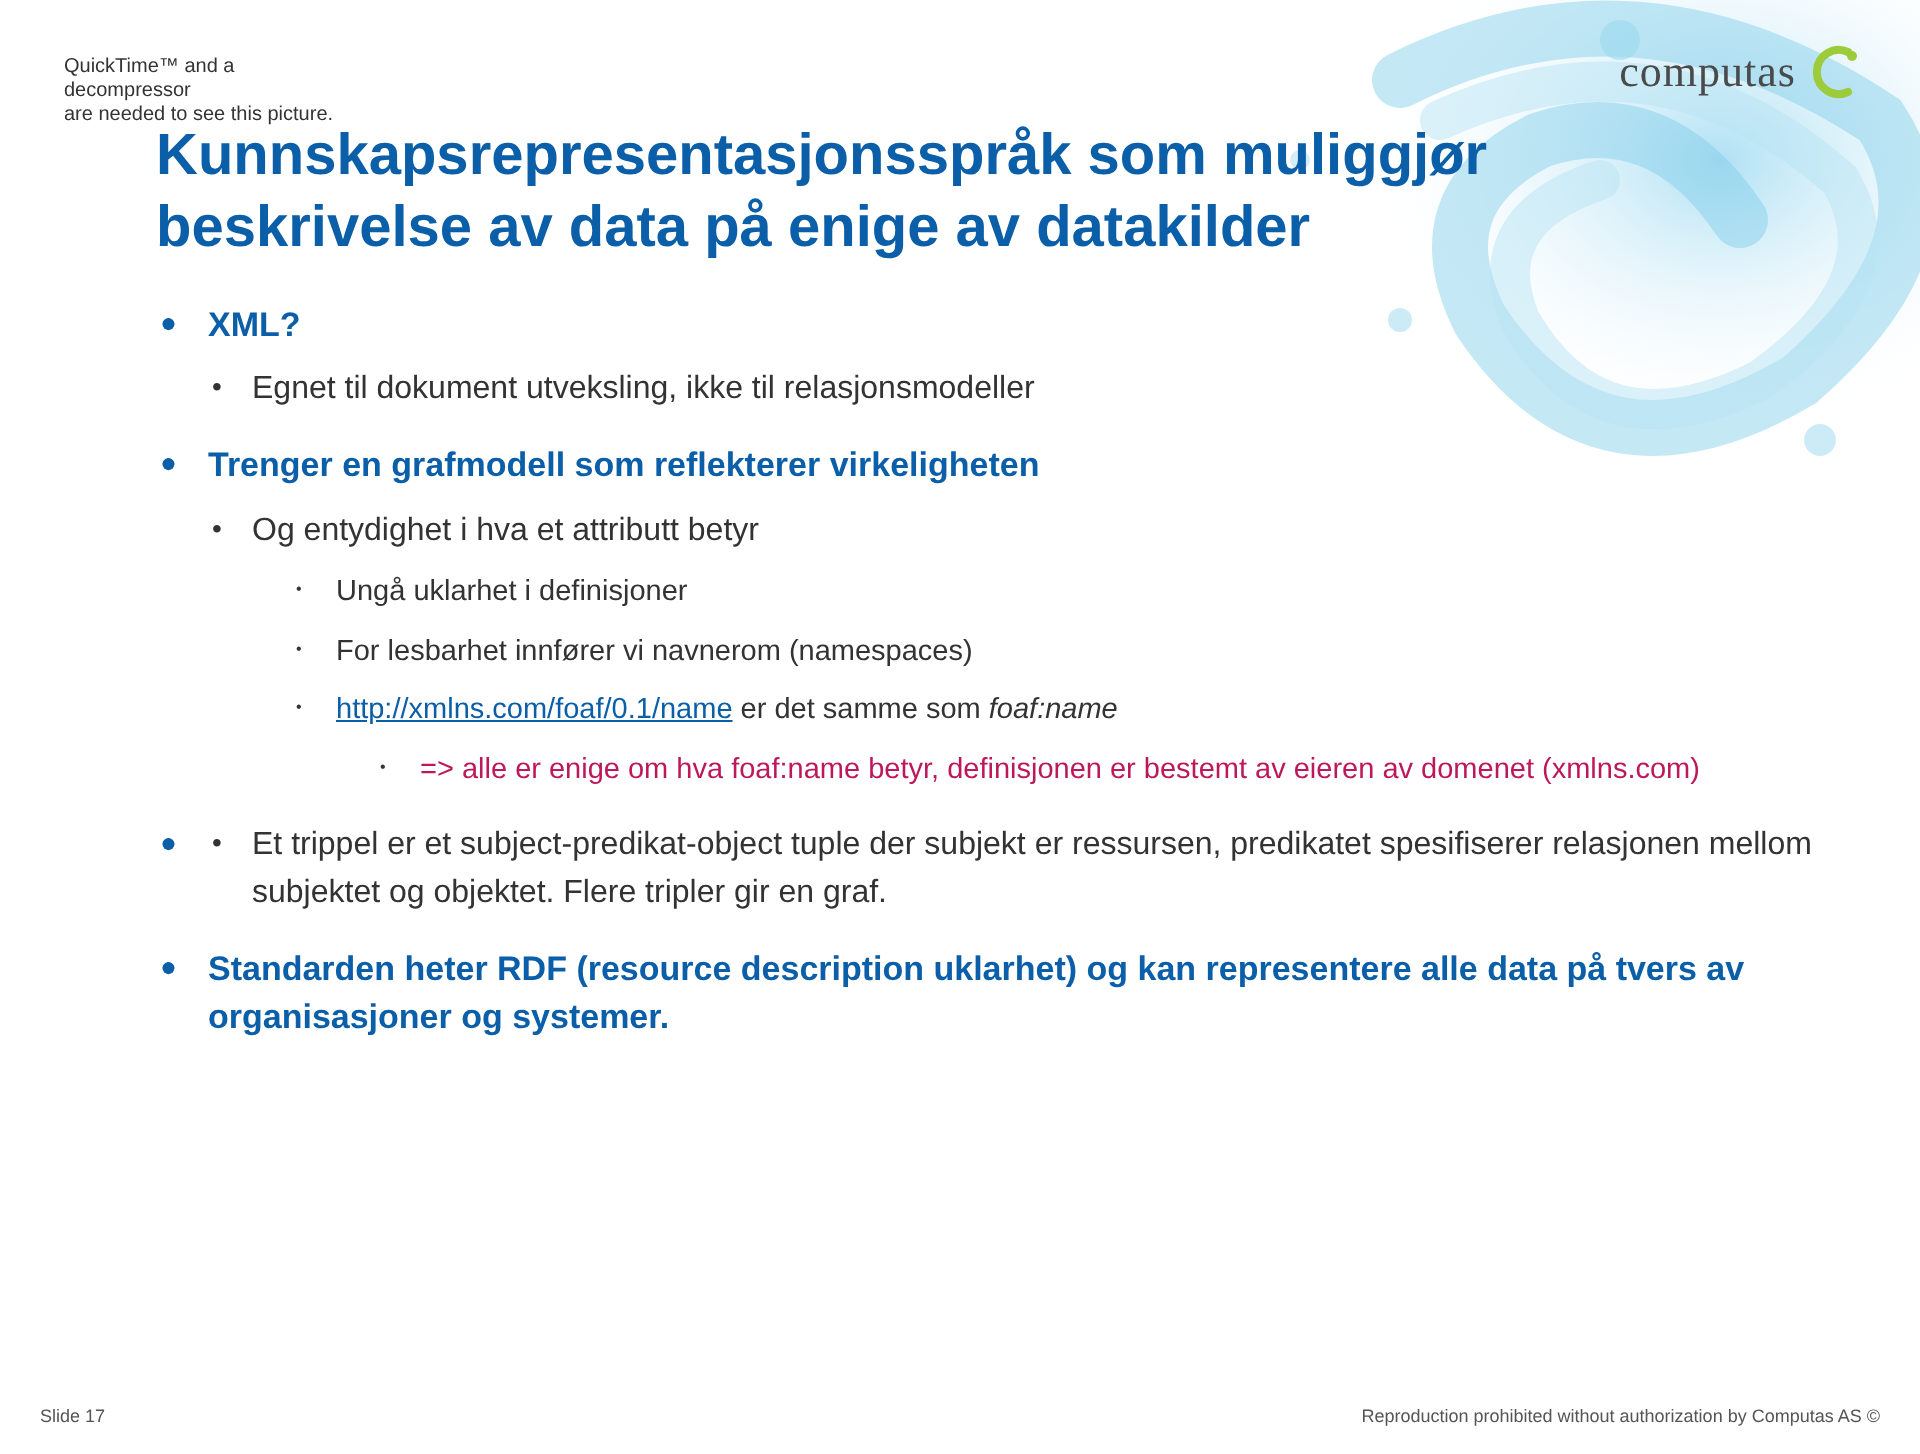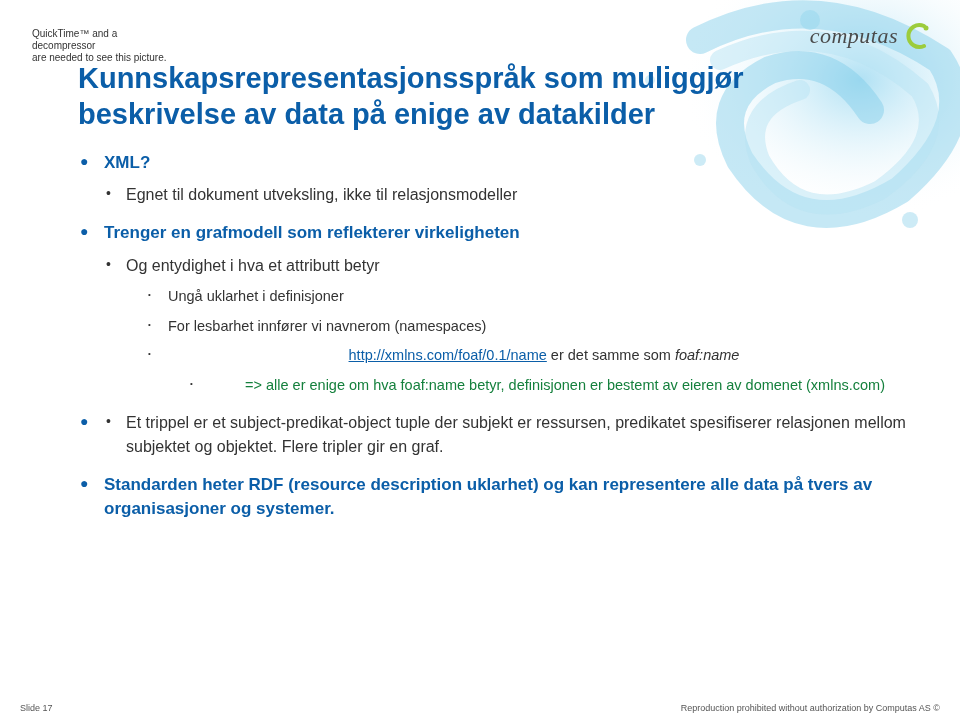--- a/index.html
+++ b/index.html
@@ -36,21 +36,20 @@
     display: flex;
     align-items: center;
     gap: 6px;
     z-index: 3;
   }
   .logo-text {
     font-family: Georgia, 'Times New Roman', serif;
     font-size: 22px;
     color: #4a4a4a;
     letter-spacing: 0.5px;
-    font-style: italic;
   }
   .logo-icon {
     width: 28px;
     height: 28px;
   }
   .content {
     position: absolute;
     top: 60px;
     left: 78px;
     right: 40px;
@@ -113,21 +112,21 @@
     left: 70px;
     top: 0;
     color: #333;
     font-size: 8px;
     line-height: 2.2;
   }
   .bullet-l4 {
     position: relative;
     padding-left: 132px;
     margin-bottom: 8px;
-    color: #15803d;
+    color: #be185d;
     font-size: 14.5px;
     font-weight: normal;
     line-height: 1.5;
   }
   .bullet-l4::before {
     content: "•";
     position: absolute;
     left: 112px;
     top: 0;
     color: #333;
@@ -202,21 +201,21 @@
     <li class="bullet-l1">
       <span>Trenger en grafmodell som reflekterer virkeligheten</span>
       <div class="bullet-l2" style="margin-top:8px;margin-left:-26px;">
         <span>Og entydighet i hva et attributt betyr</span>
         <div class="bullet-l3" style="margin-top:8px;margin-left:-48px;">
           <span>Ungå uklarhet i definisjoner</span>
         </div>
         <div class="bullet-l3" style="margin-left:-48px;">
           <span>For lesbarhet innfører vi navnerom (namespaces)</span>
         </div>
-        <div class="bullet-l3" style="margin-left:-48px;text-align:center;">
+        <div class="bullet-l3" style="margin-left:-48px;">
           <span class="link">http://xmlns.com/foaf/0.1/name</span><span> er det samme som </span><span class="italic">foaf:name</span>
           <div class="bullet-l4" style="margin-top:8px;margin-left:-90px;">
             <span>=&gt; alle er enige om hva foaf:name betyr, definisjonen er bestemt av eieren av domenet (xmlns.com)</span>
           </div>
         </div>
       </div>
     </li>
 
     <li class="bullet-l1">
       <div class="bullet-l2" style="margin-top:8px;margin-left:-26px;">

